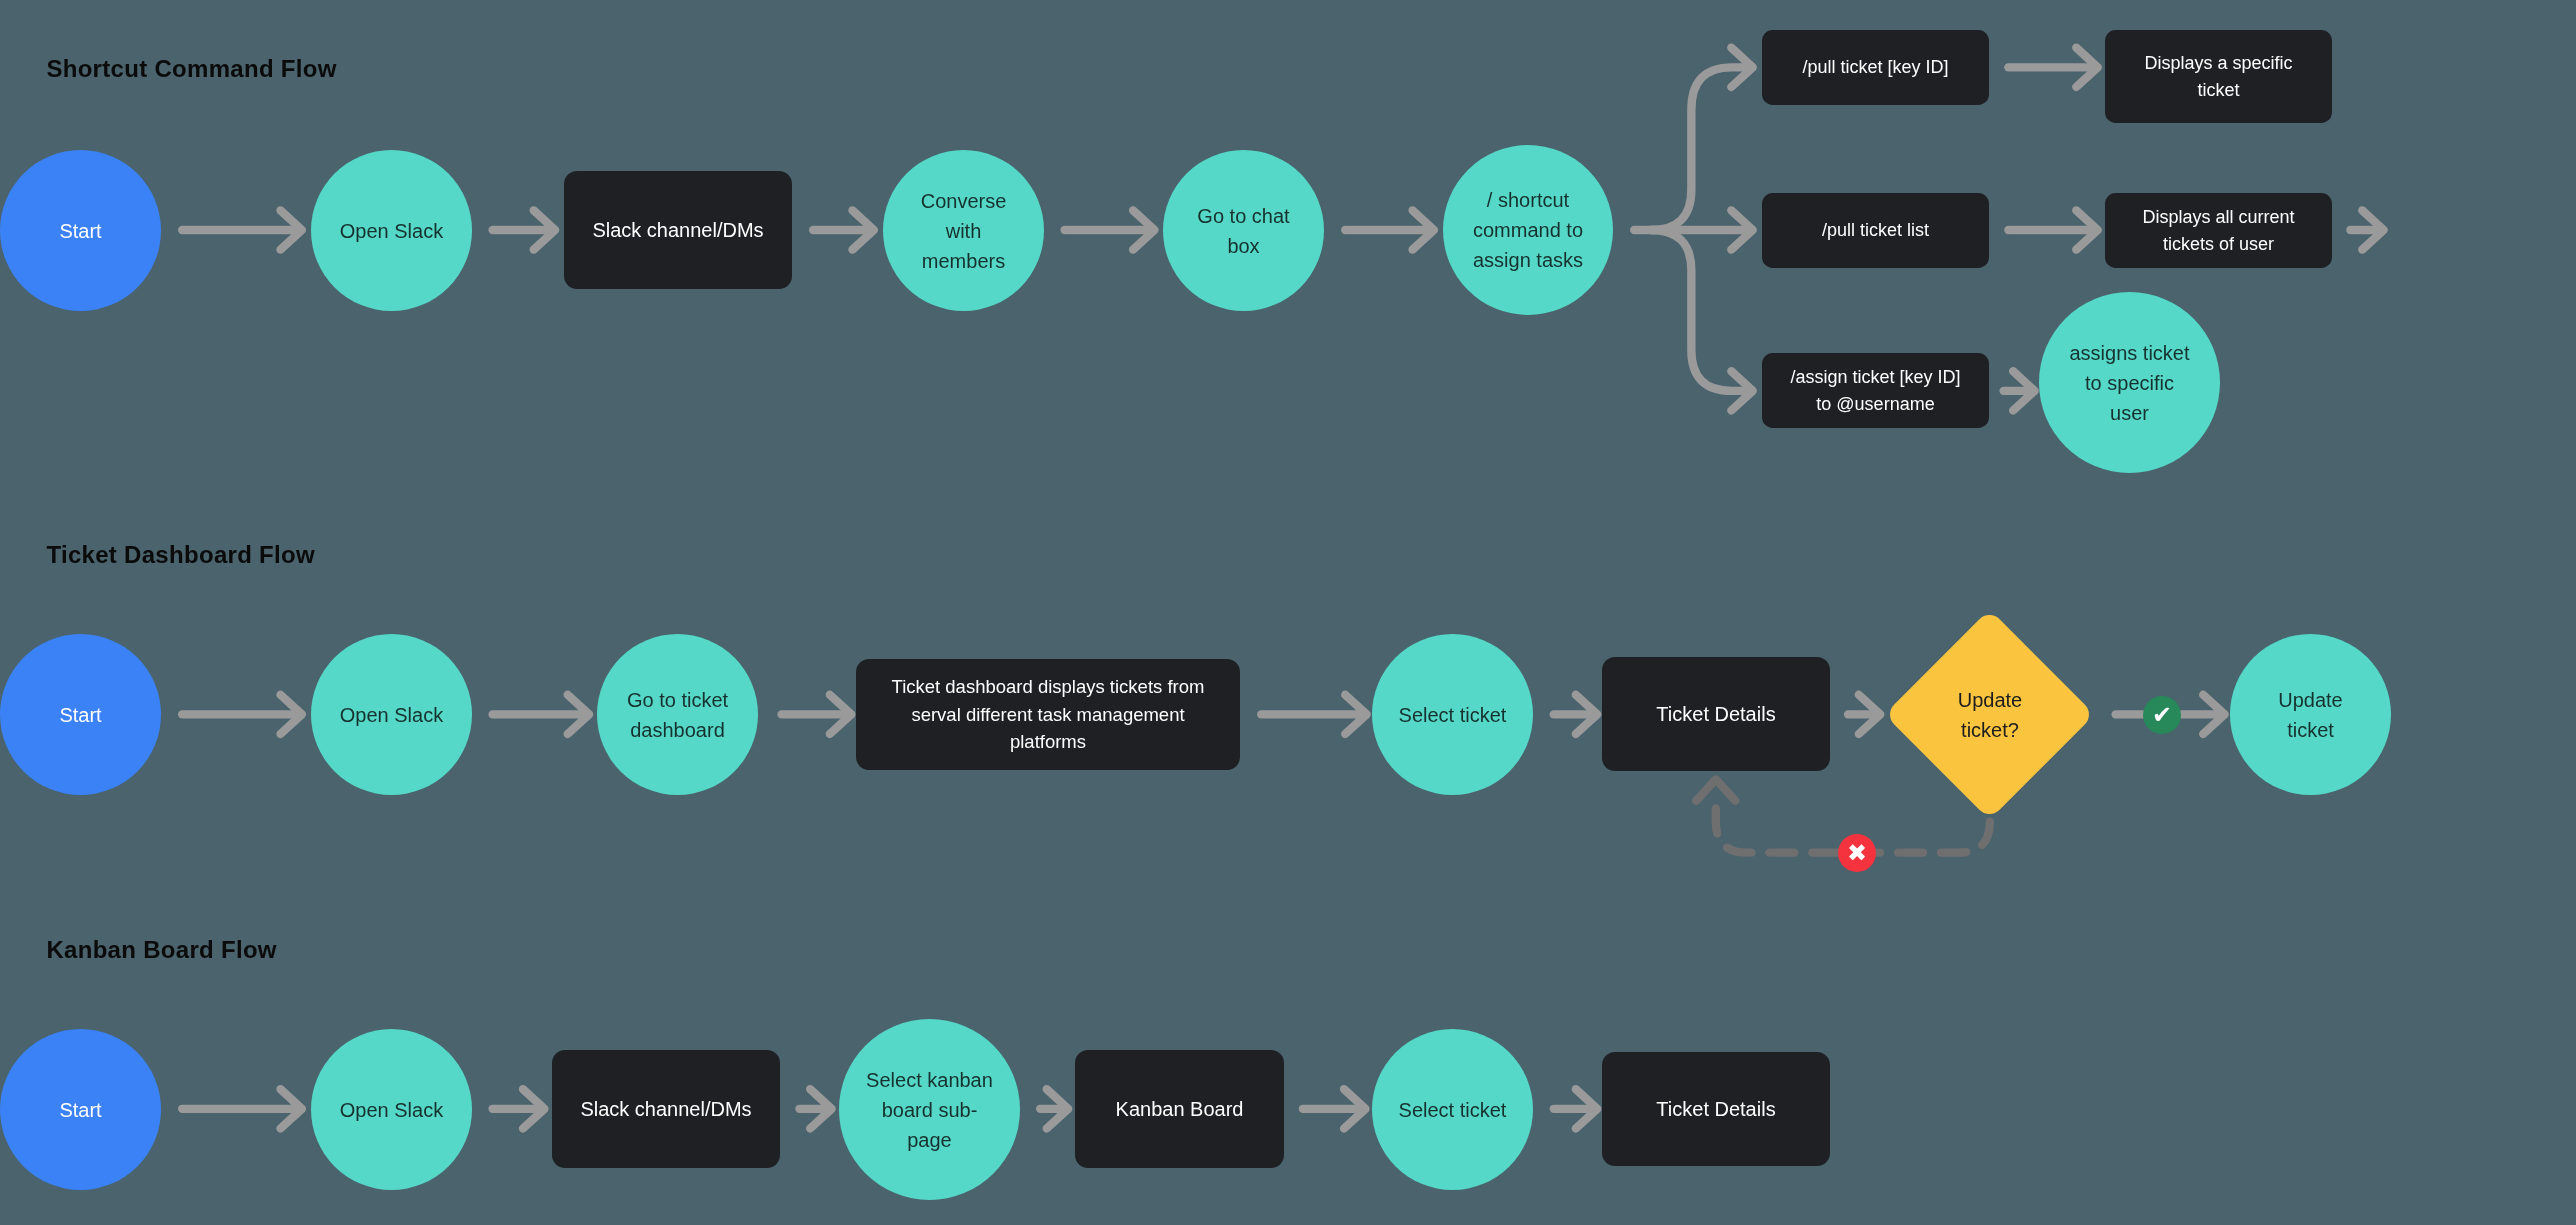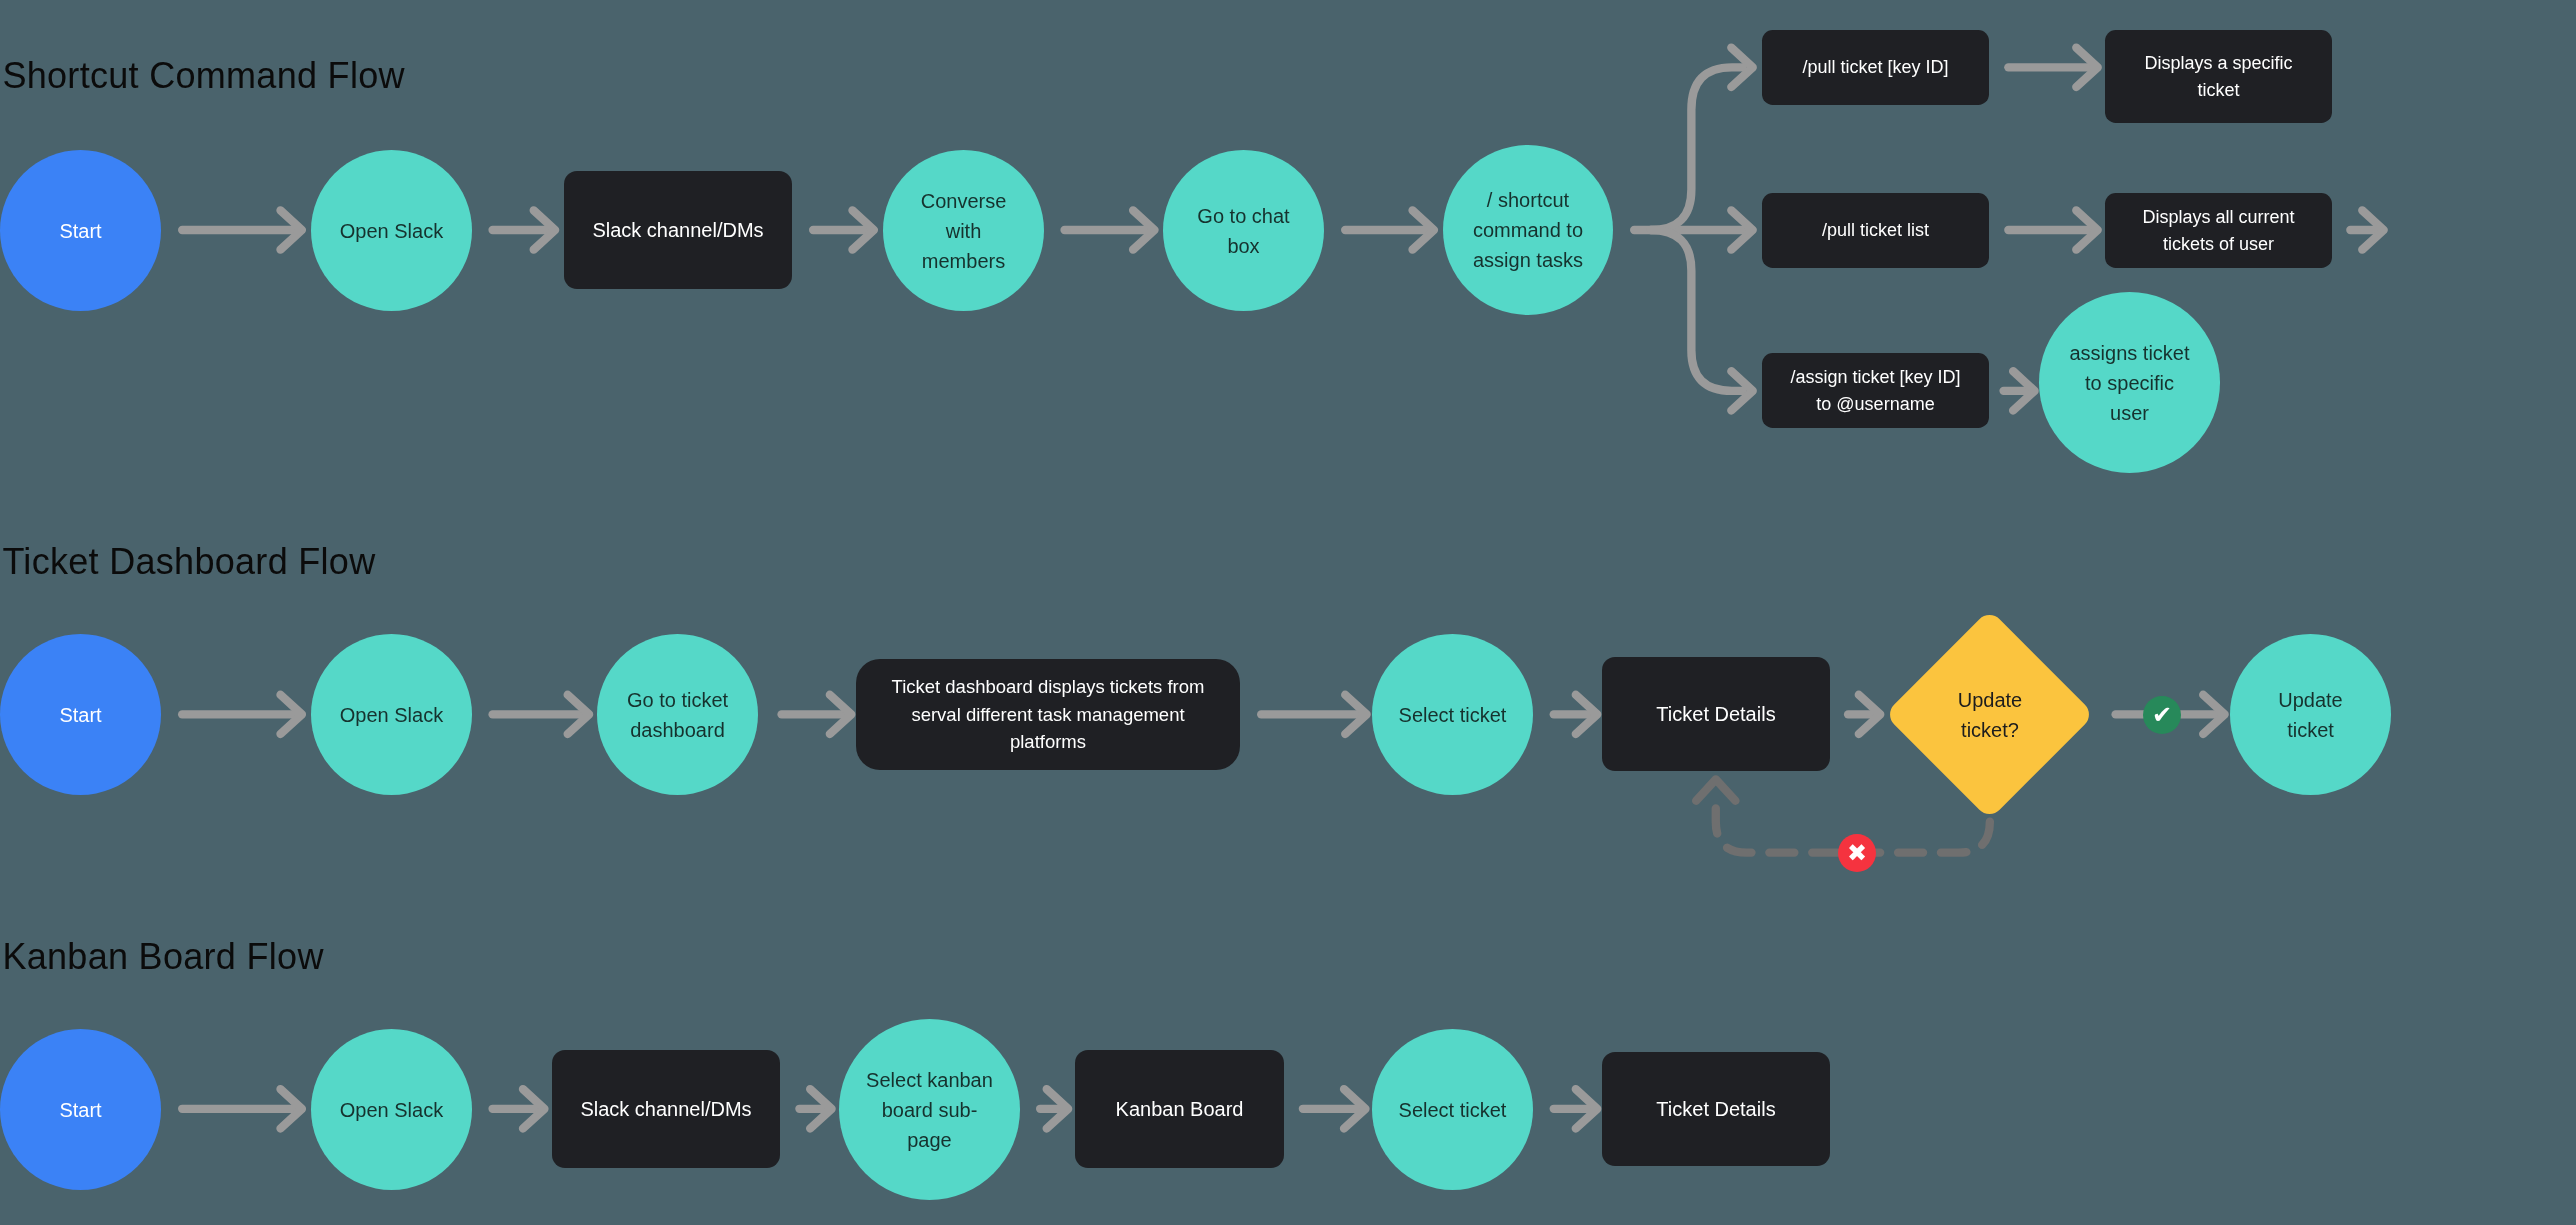--- a/index.html
+++ b/index.html
@@ -13,22 +13,23 @@
   svg.connectors { position: absolute; left: 0; top: 0; }
   svg.connectors path {
     fill: none; stroke: #9A9A9A; stroke-width: 14px;
     stroke-linecap: round; stroke-linejoin: round;
   }
   svg.connectors path.dashed { stroke: #6F6F6F; stroke-dasharray: 42 30; }
   svg.connectors path.dark { stroke: #6F6F6F; }
 
   .flow-title {
     position: absolute; color: #0B0B0B;
-    font-size: 36px; font-weight: 400; letter-spacing: 0.3px;
+    font-size: 24px; font-weight: 700; letter-spacing: 0.3px;
     white-space: nowrap;
+    margin-left: 44px;
   }
   .node {
     position: absolute; display: flex; align-items: center; justify-content: center;
     text-align: center; white-space: pre-line; box-sizing: border-box;
     font-size: 20px; line-height: 1.5; font-weight: 400;
   }
   .circle { border-radius: 50%; }
   .teal  { background: #55D8C8; color: #16322E; }
   .blue  { background: #3b82f6; color: #FFFFFF; }
   .rect  { background: #1F2024; color: #FFFFFF; border-radius: 13px; padding: 0 12px; }
@@ -142,21 +143,21 @@
   <div class="node circle teal" style="left:2039px; top:292px; width:181px; height:181px;">assigns ticket
 to specific
 user</div>
 
   <div class="flow-title" style="left:2.4px; top:541px;">Ticket Dashboard Flow</div>
 
   <div class="node circle blue" style="left:0; top:634px; width:161px; height:161px;">Start</div>
   <div class="node circle teal" style="left:311px; top:634px; width:161px; height:161px;">Open Slack</div>
   <div class="node circle teal" style="left:597px; top:634px; width:161px; height:161px;">Go to ticket
 dashboard</div>
-  <div class="node rect wide" style="left:856px; top:659px; width:384px; height:111px;border-radius:24px;">Ticket dashboard displays tickets from
+  <div class="node rect wide" style="left:856px; top:659px; width:384px; height:111px;">Ticket dashboard displays tickets from
 serval different task management
 platforms</div>
   <div class="node circle teal" style="left:1372px; top:634px; width:161px; height:161px;">Select ticket</div>
   <div class="node rect" style="left:1602px; top:657px; width:228px; height:114px;">Ticket Details</div>
 
   <div class="diamond-wrap" style="left:1885px; top:610px; width:210px; height:210px;">
     <div class="diamond-shape" style="left:30px; top:30px; width:149px; height:149px;"></div>
     <div class="diamond-label">Update
 ticket?</div>
   </div>

